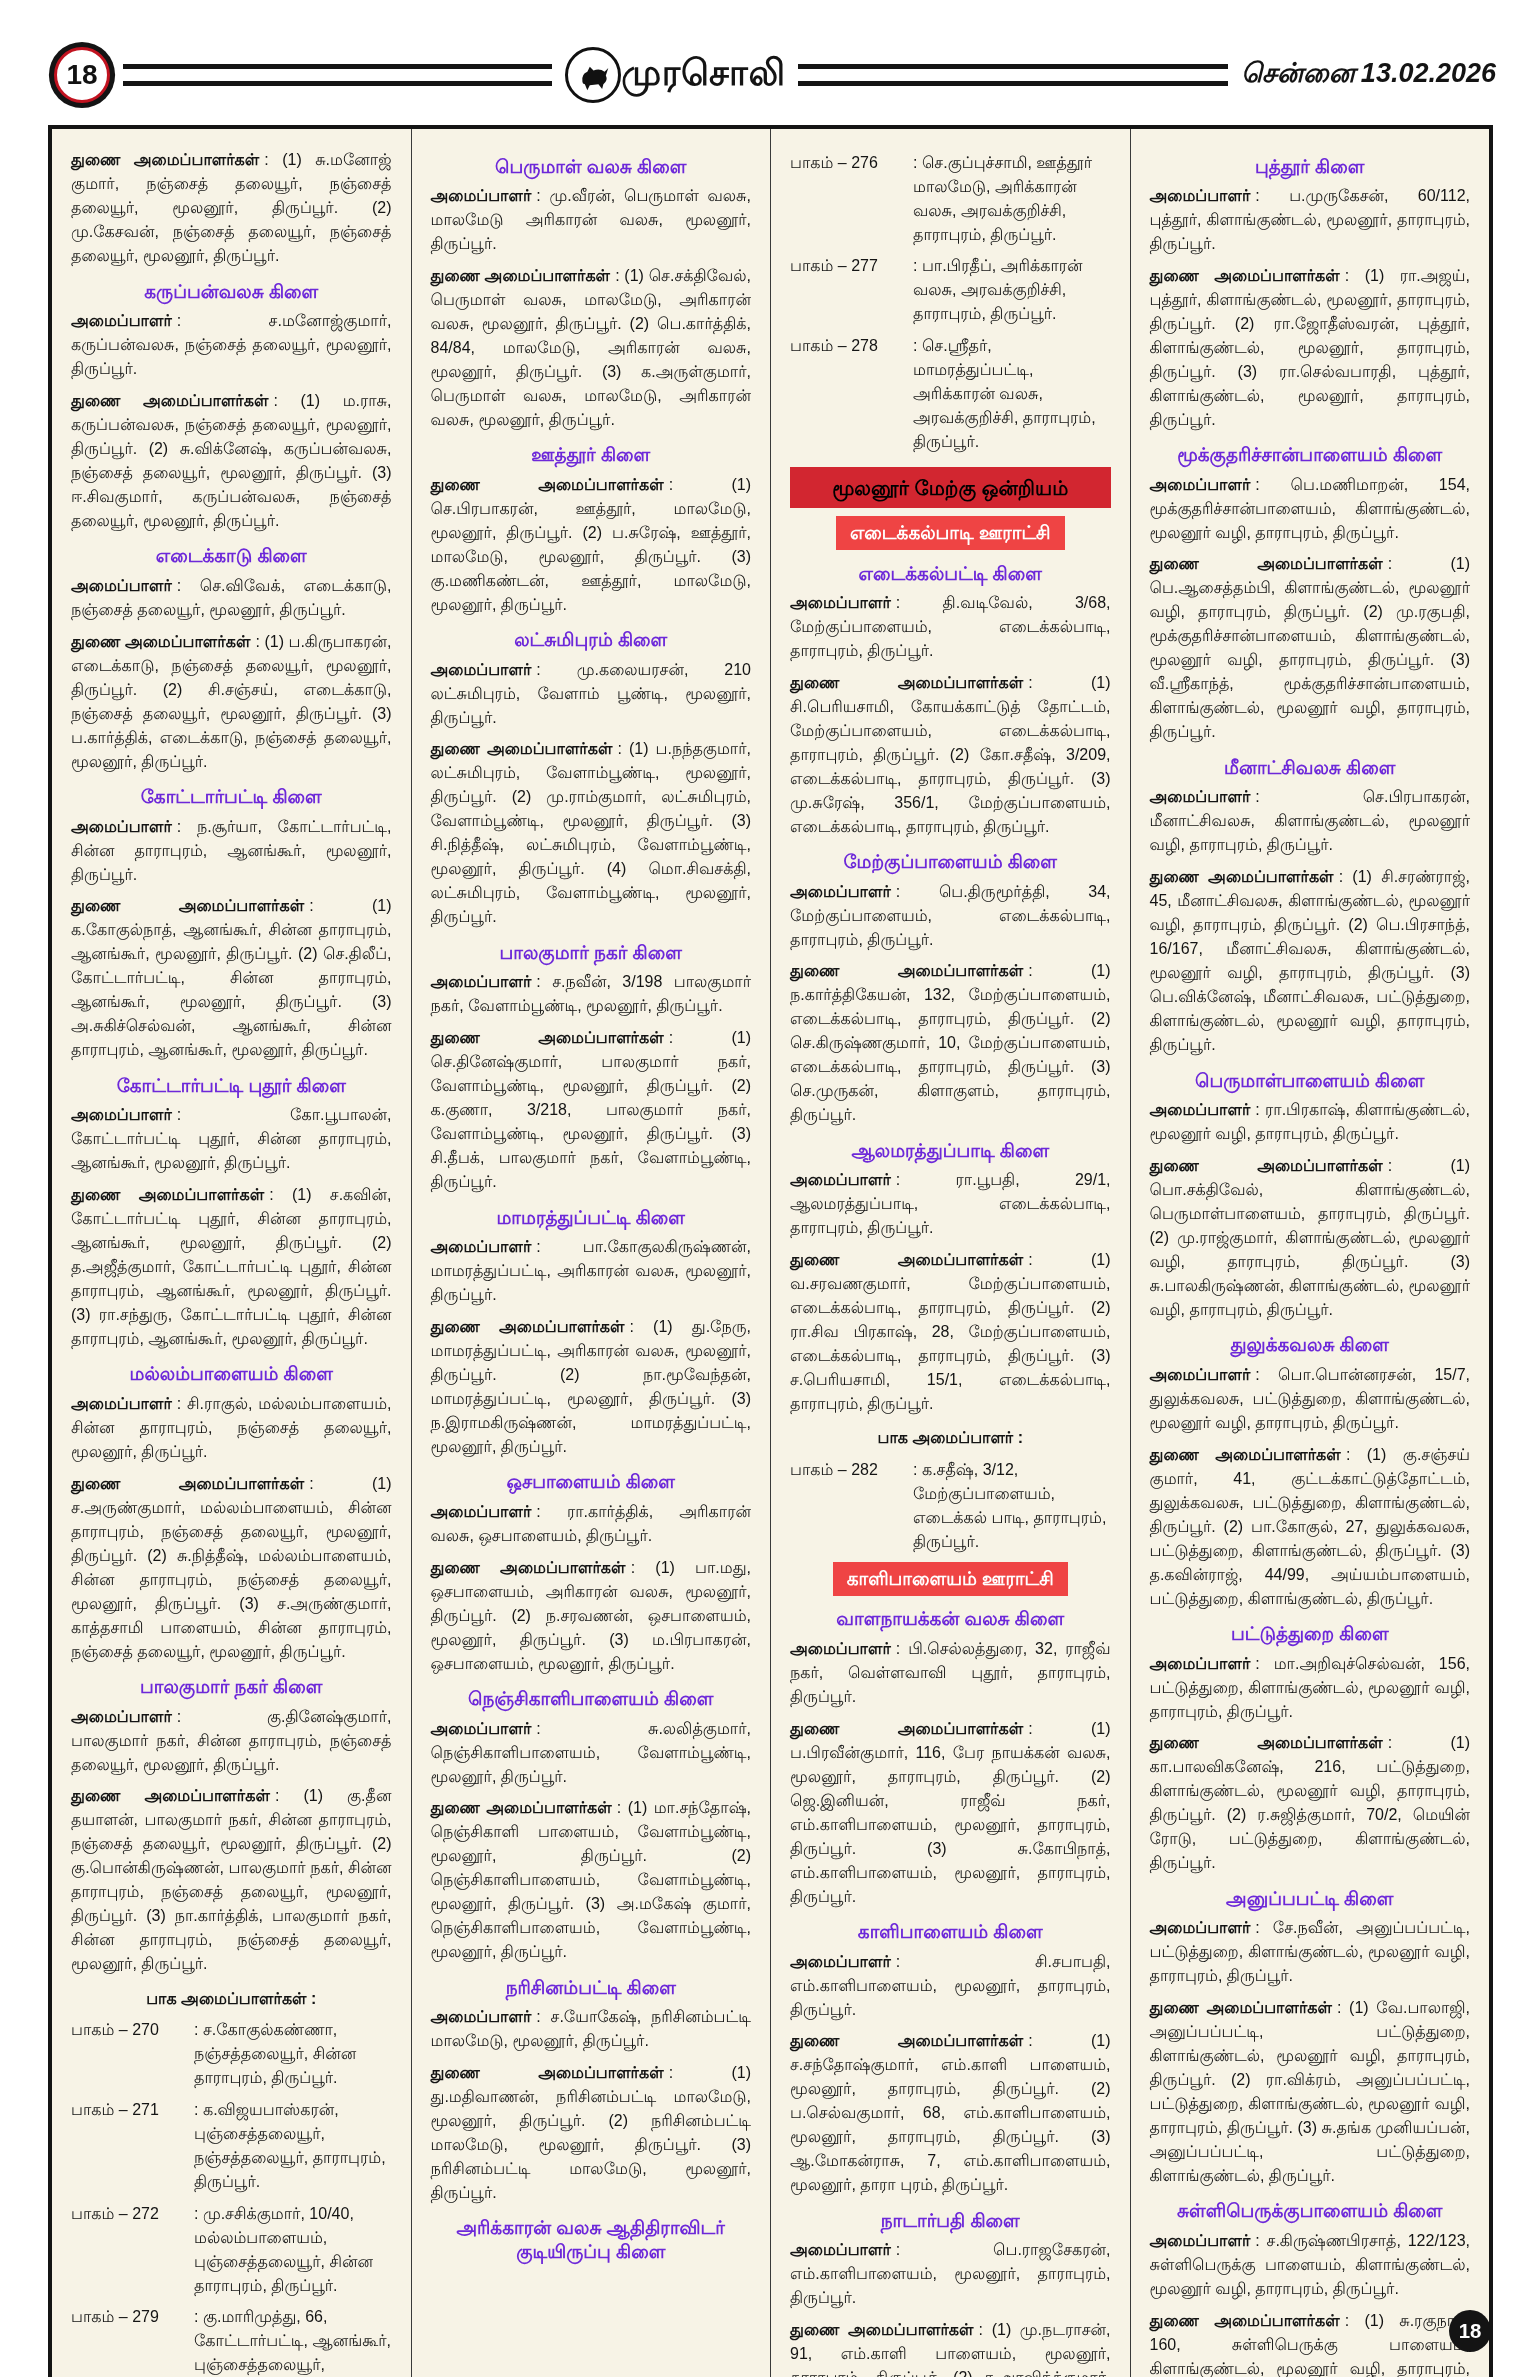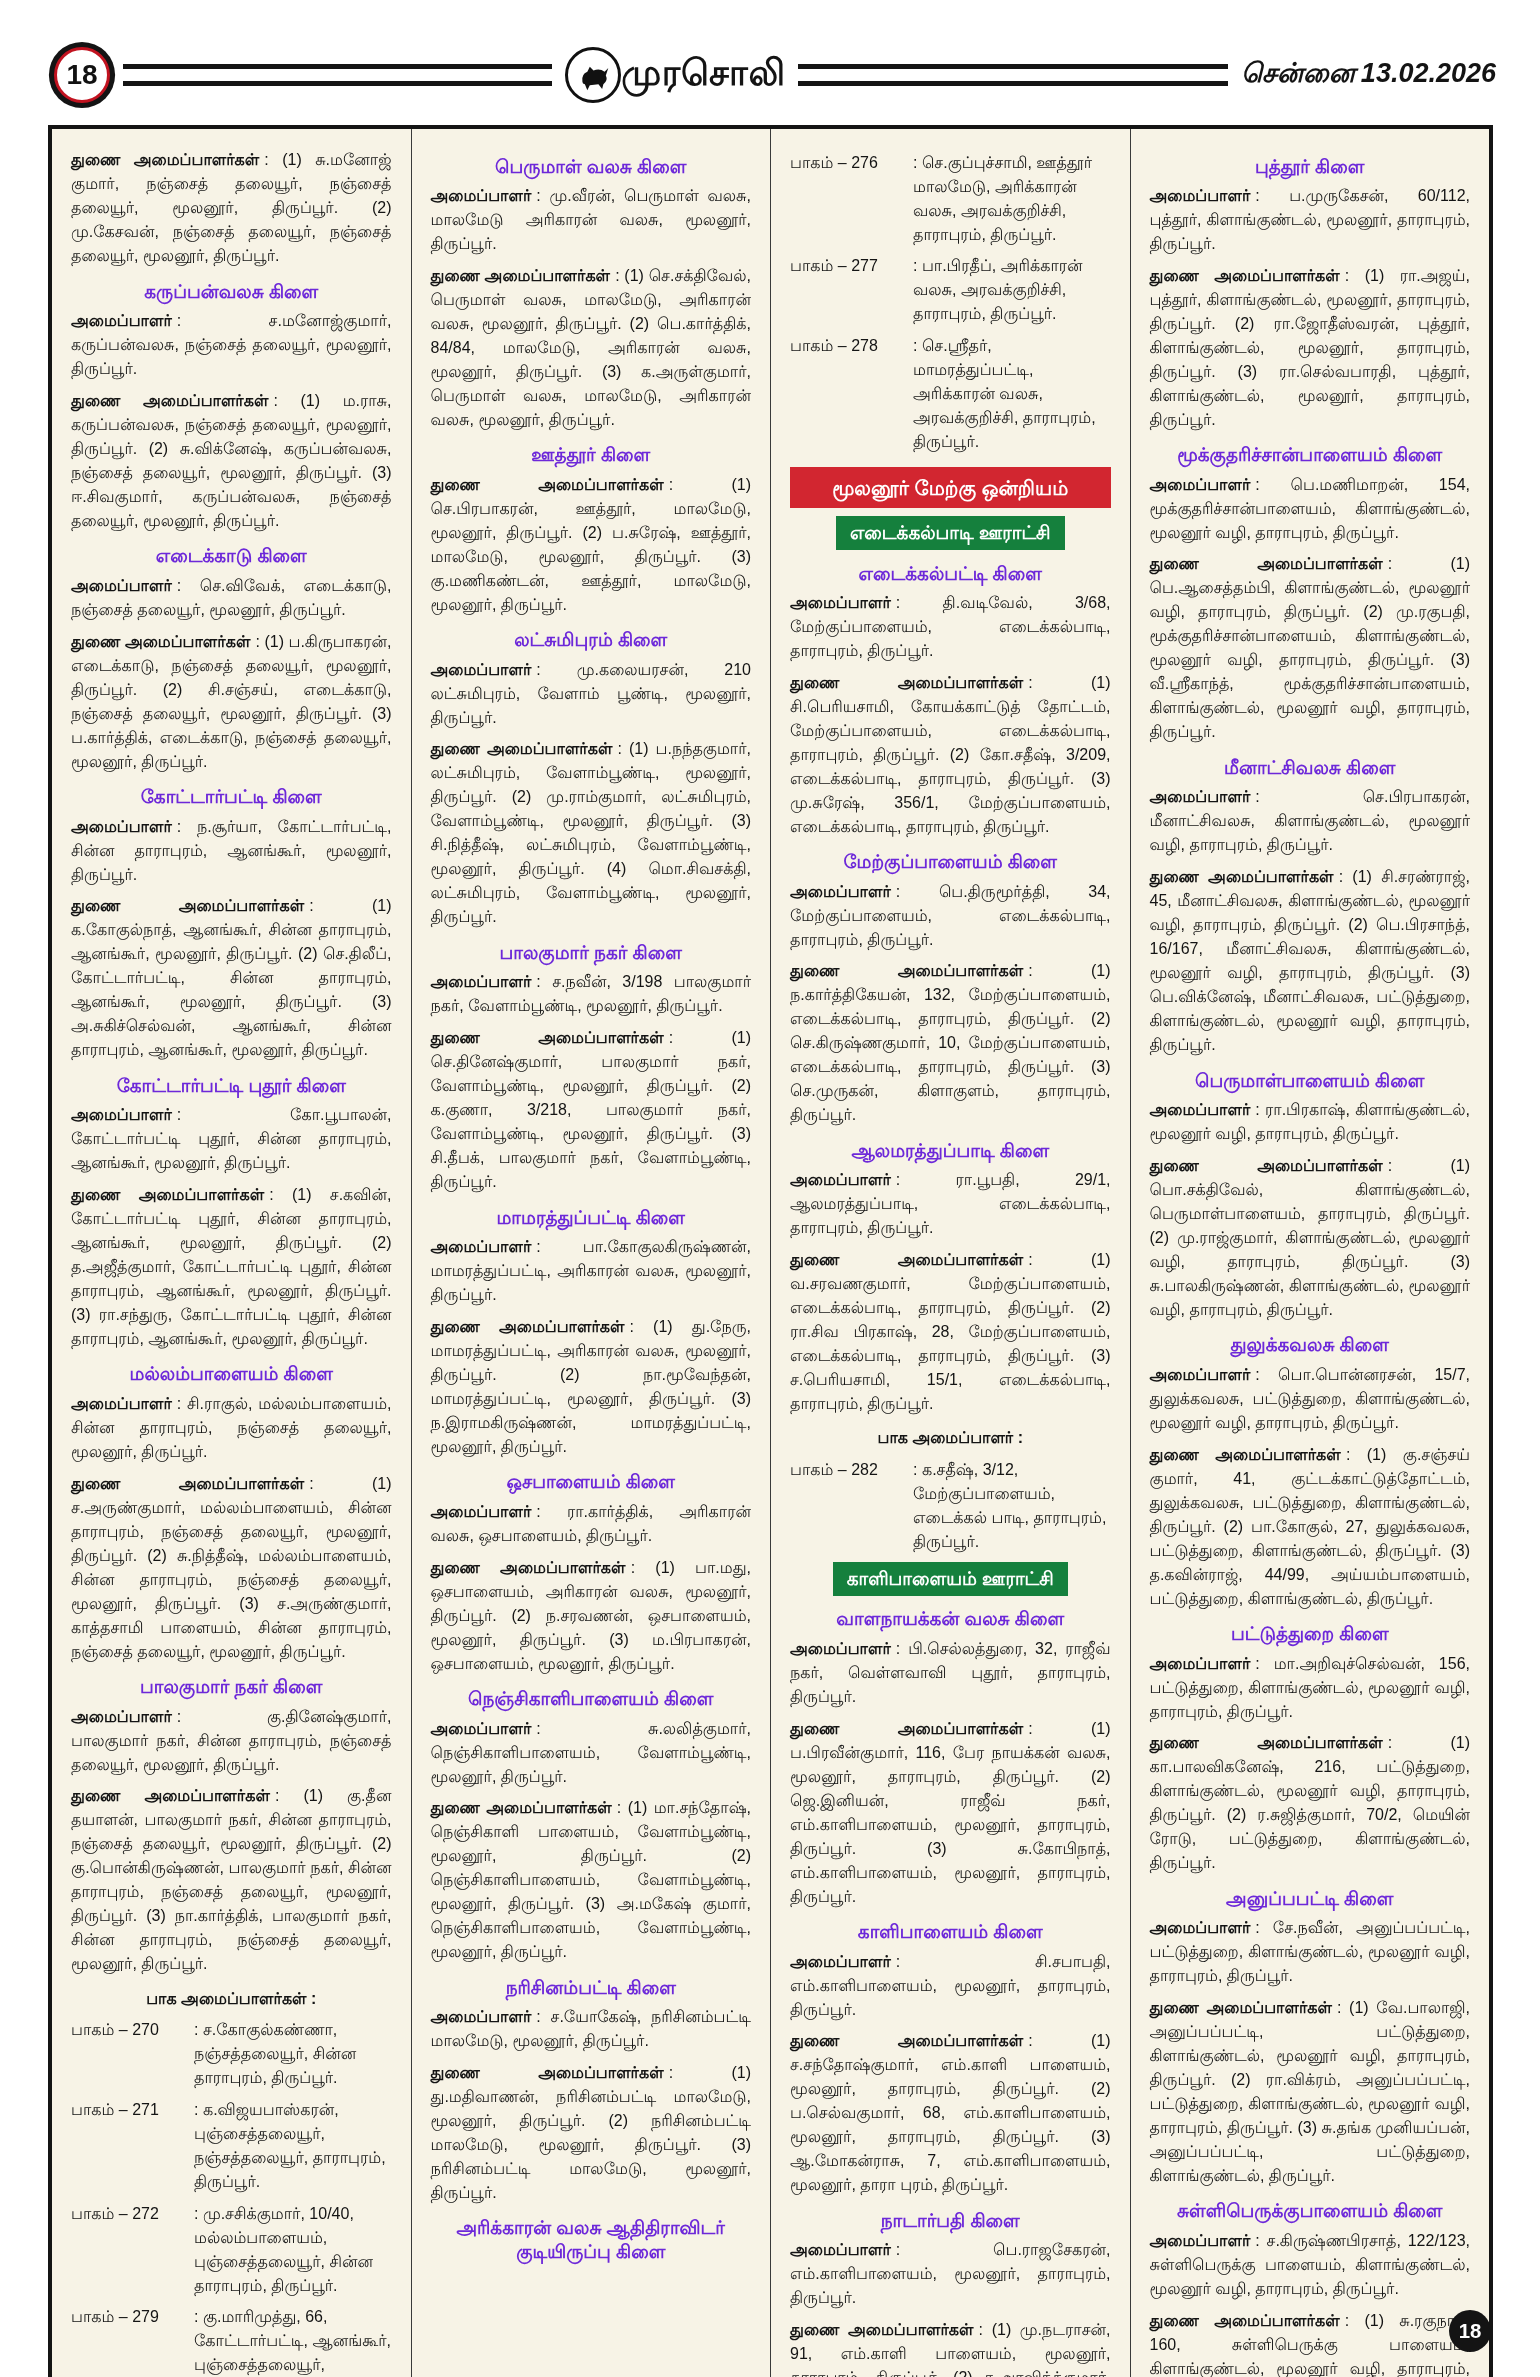--- a/index.html
+++ b/index.html
@@ -30,23 +30,23 @@
   }
   .col{flex:1 1 0;padding:14px 19px 12.8px 19px;font-size:16px;line-height:1.5;box-sizing:border-box;}
   .col + .col{border-left:1.3px solid #3a3a3a;}
   .branch-header{color:#6d28d9;font-weight:bold;text-align:center;font-size:18.5px;line-height:1.25;margin:11.5px 0 6.4px;}
   .para{text-align:justify;margin:5.1px 0 7.7px;}
   .lead{font-weight:bold;margin-right:5.1px;}
   .subhead{text-align:center;font-weight:bold;margin:10.2px 0 7.7px;}
   .ward{display:flex;margin:7.7px 0;gap:16px;}
   .ward .wlabel{flex:0 0 107px;white-space:nowrap;}
   .ward .wtext{flex:1 1 auto;text-align:left;}
-  .union-banner{background:#d22630;color:#ffffff;font-weight:bold;text-align:center;
+  .union-banner{background:#d22630;color:#000000;font-weight:bold;text-align:center;
     font-size:20px;padding:5.7px 2.6px;margin:12.8px 0 7.7px;}
-  .panchayat-banner{background:#15803d;color:#ffffff;font-weight:bold;text-align:center;
+  .panchayat-banner{background:#ef4444;color:#ffffff;font-weight:bold;text-align:center;
     font-size:18.5px;padding:3.2px 14px;margin:7.7px auto 5.1px;display:table;}
   
   .footer-badge{
     position:absolute;right:50px;top:2310px;width:42px;height:42px;border-radius:50%;
     background:#141414;color:#fff;display:flex;align-items:center;justify-content:center;
     font-size:20.4px;font-weight:bold;
   }
 </style>
 </head>
 <body>

